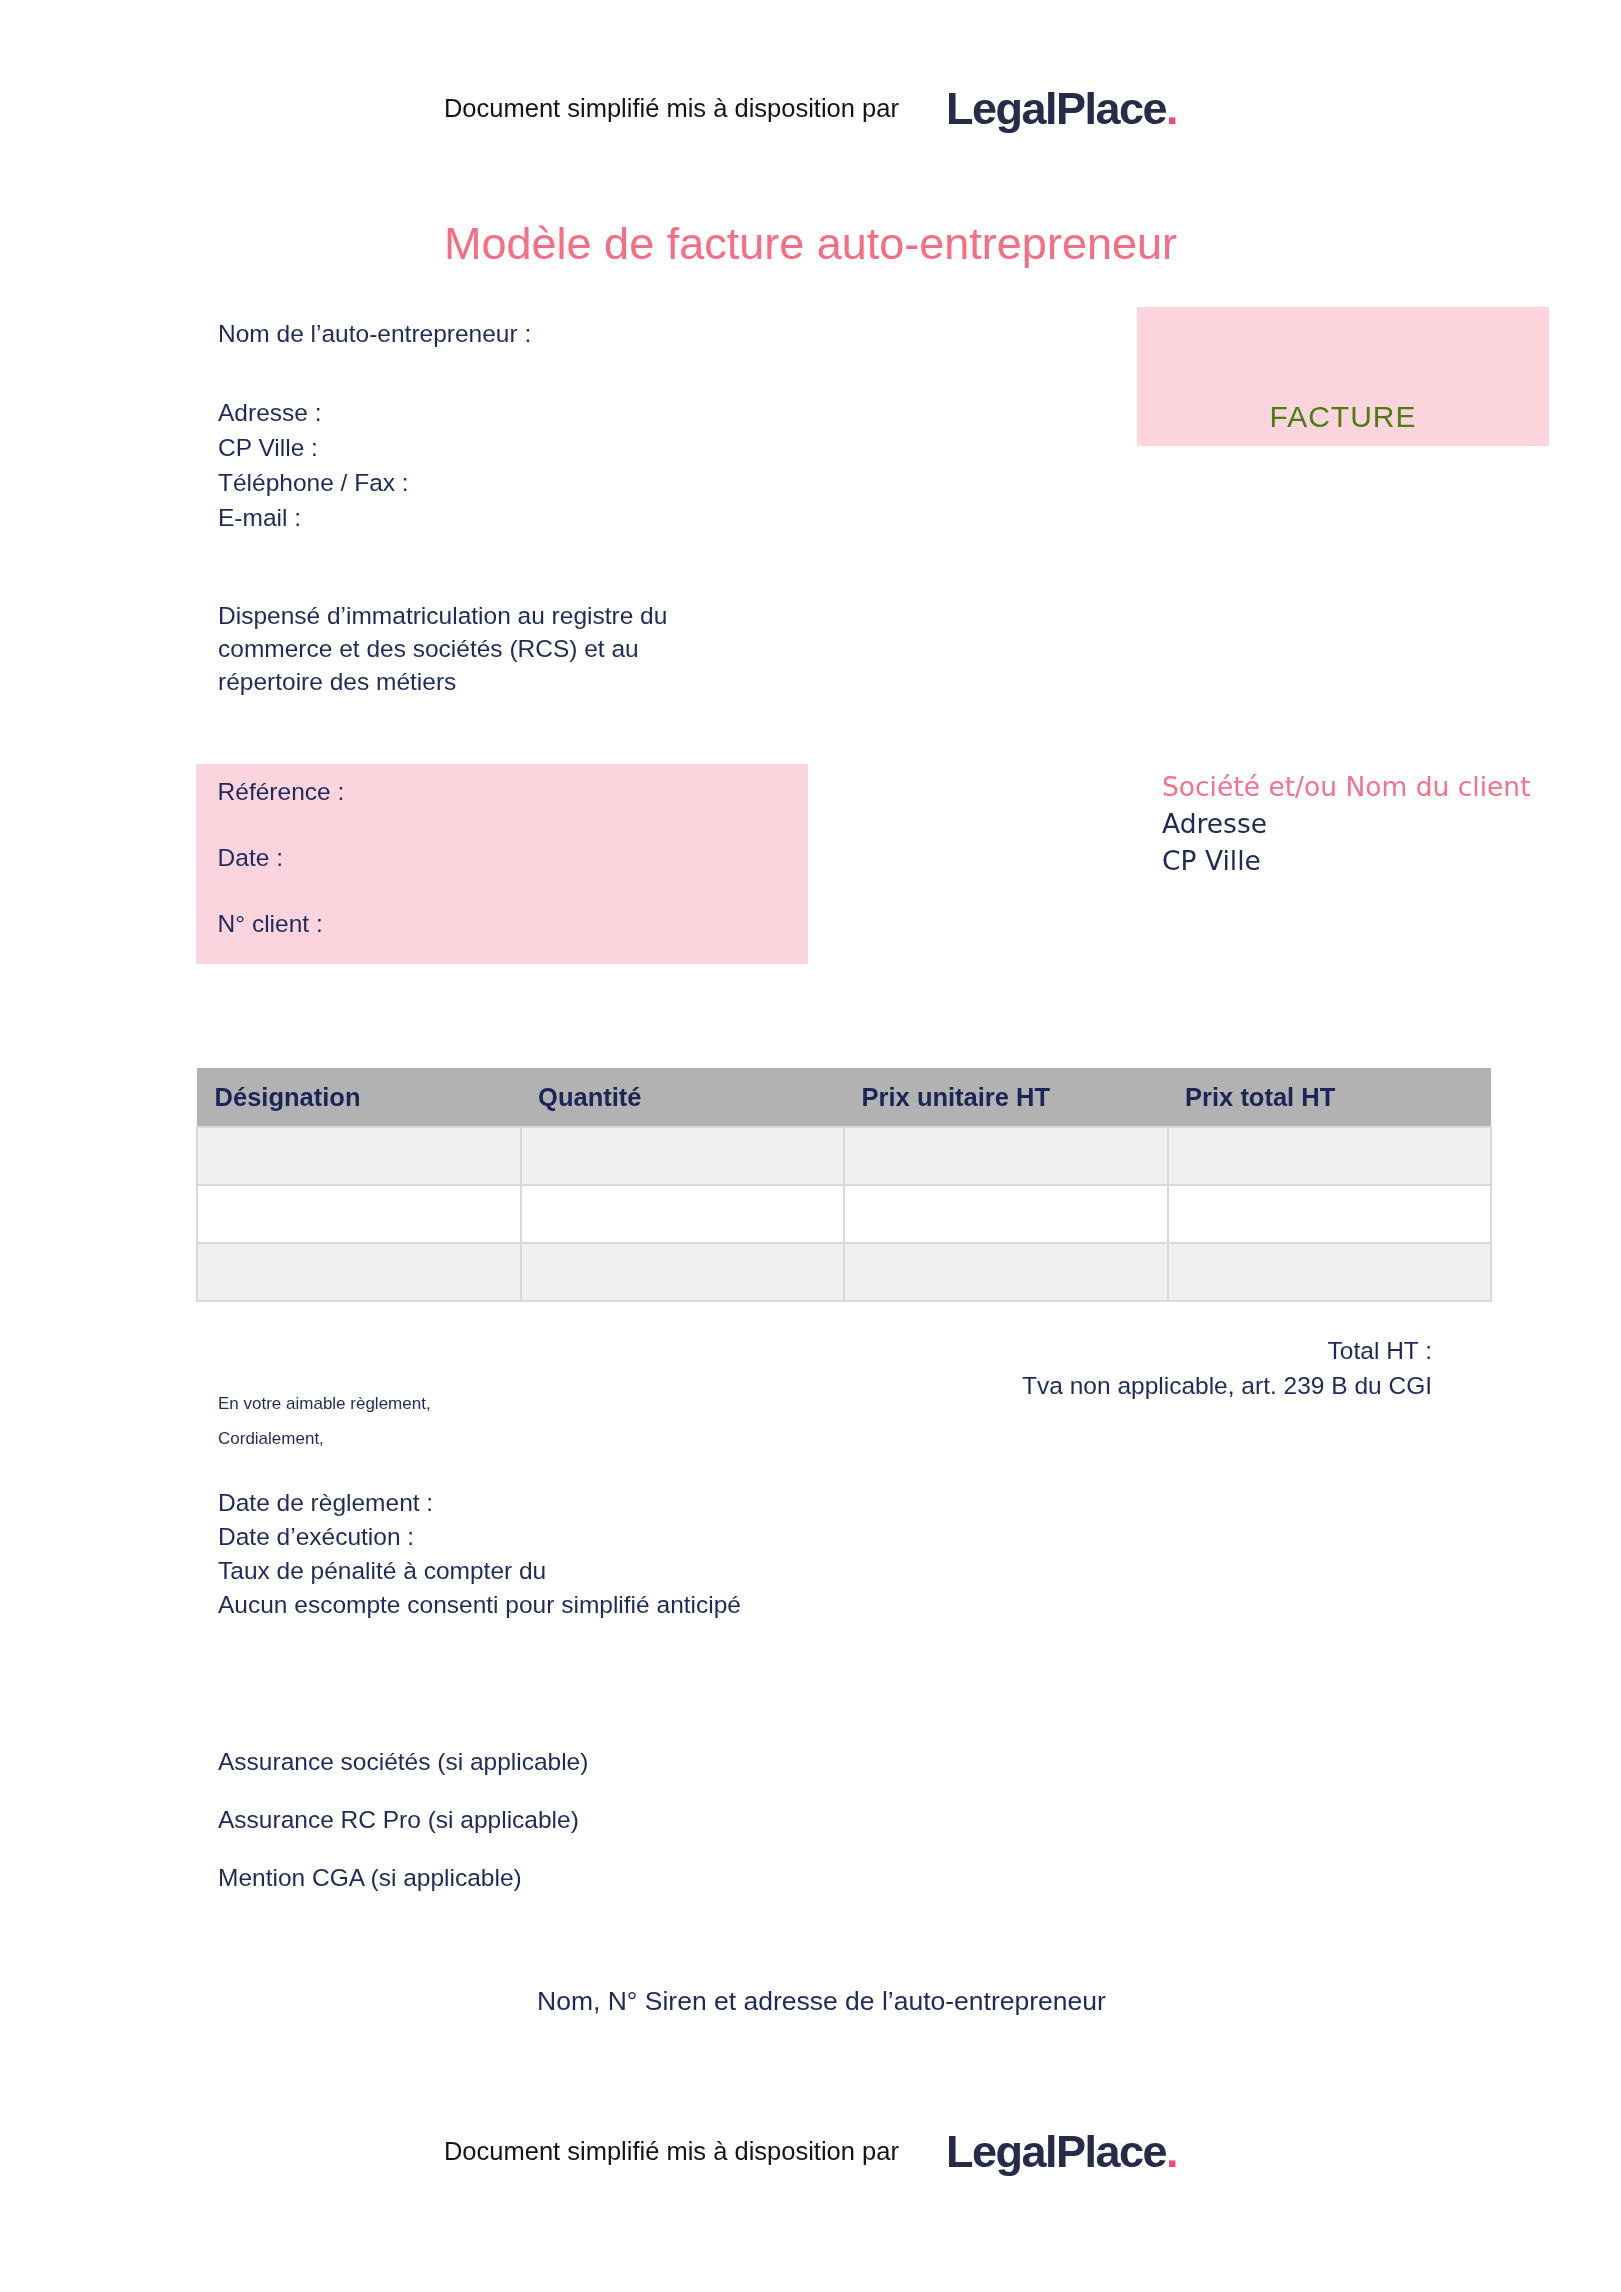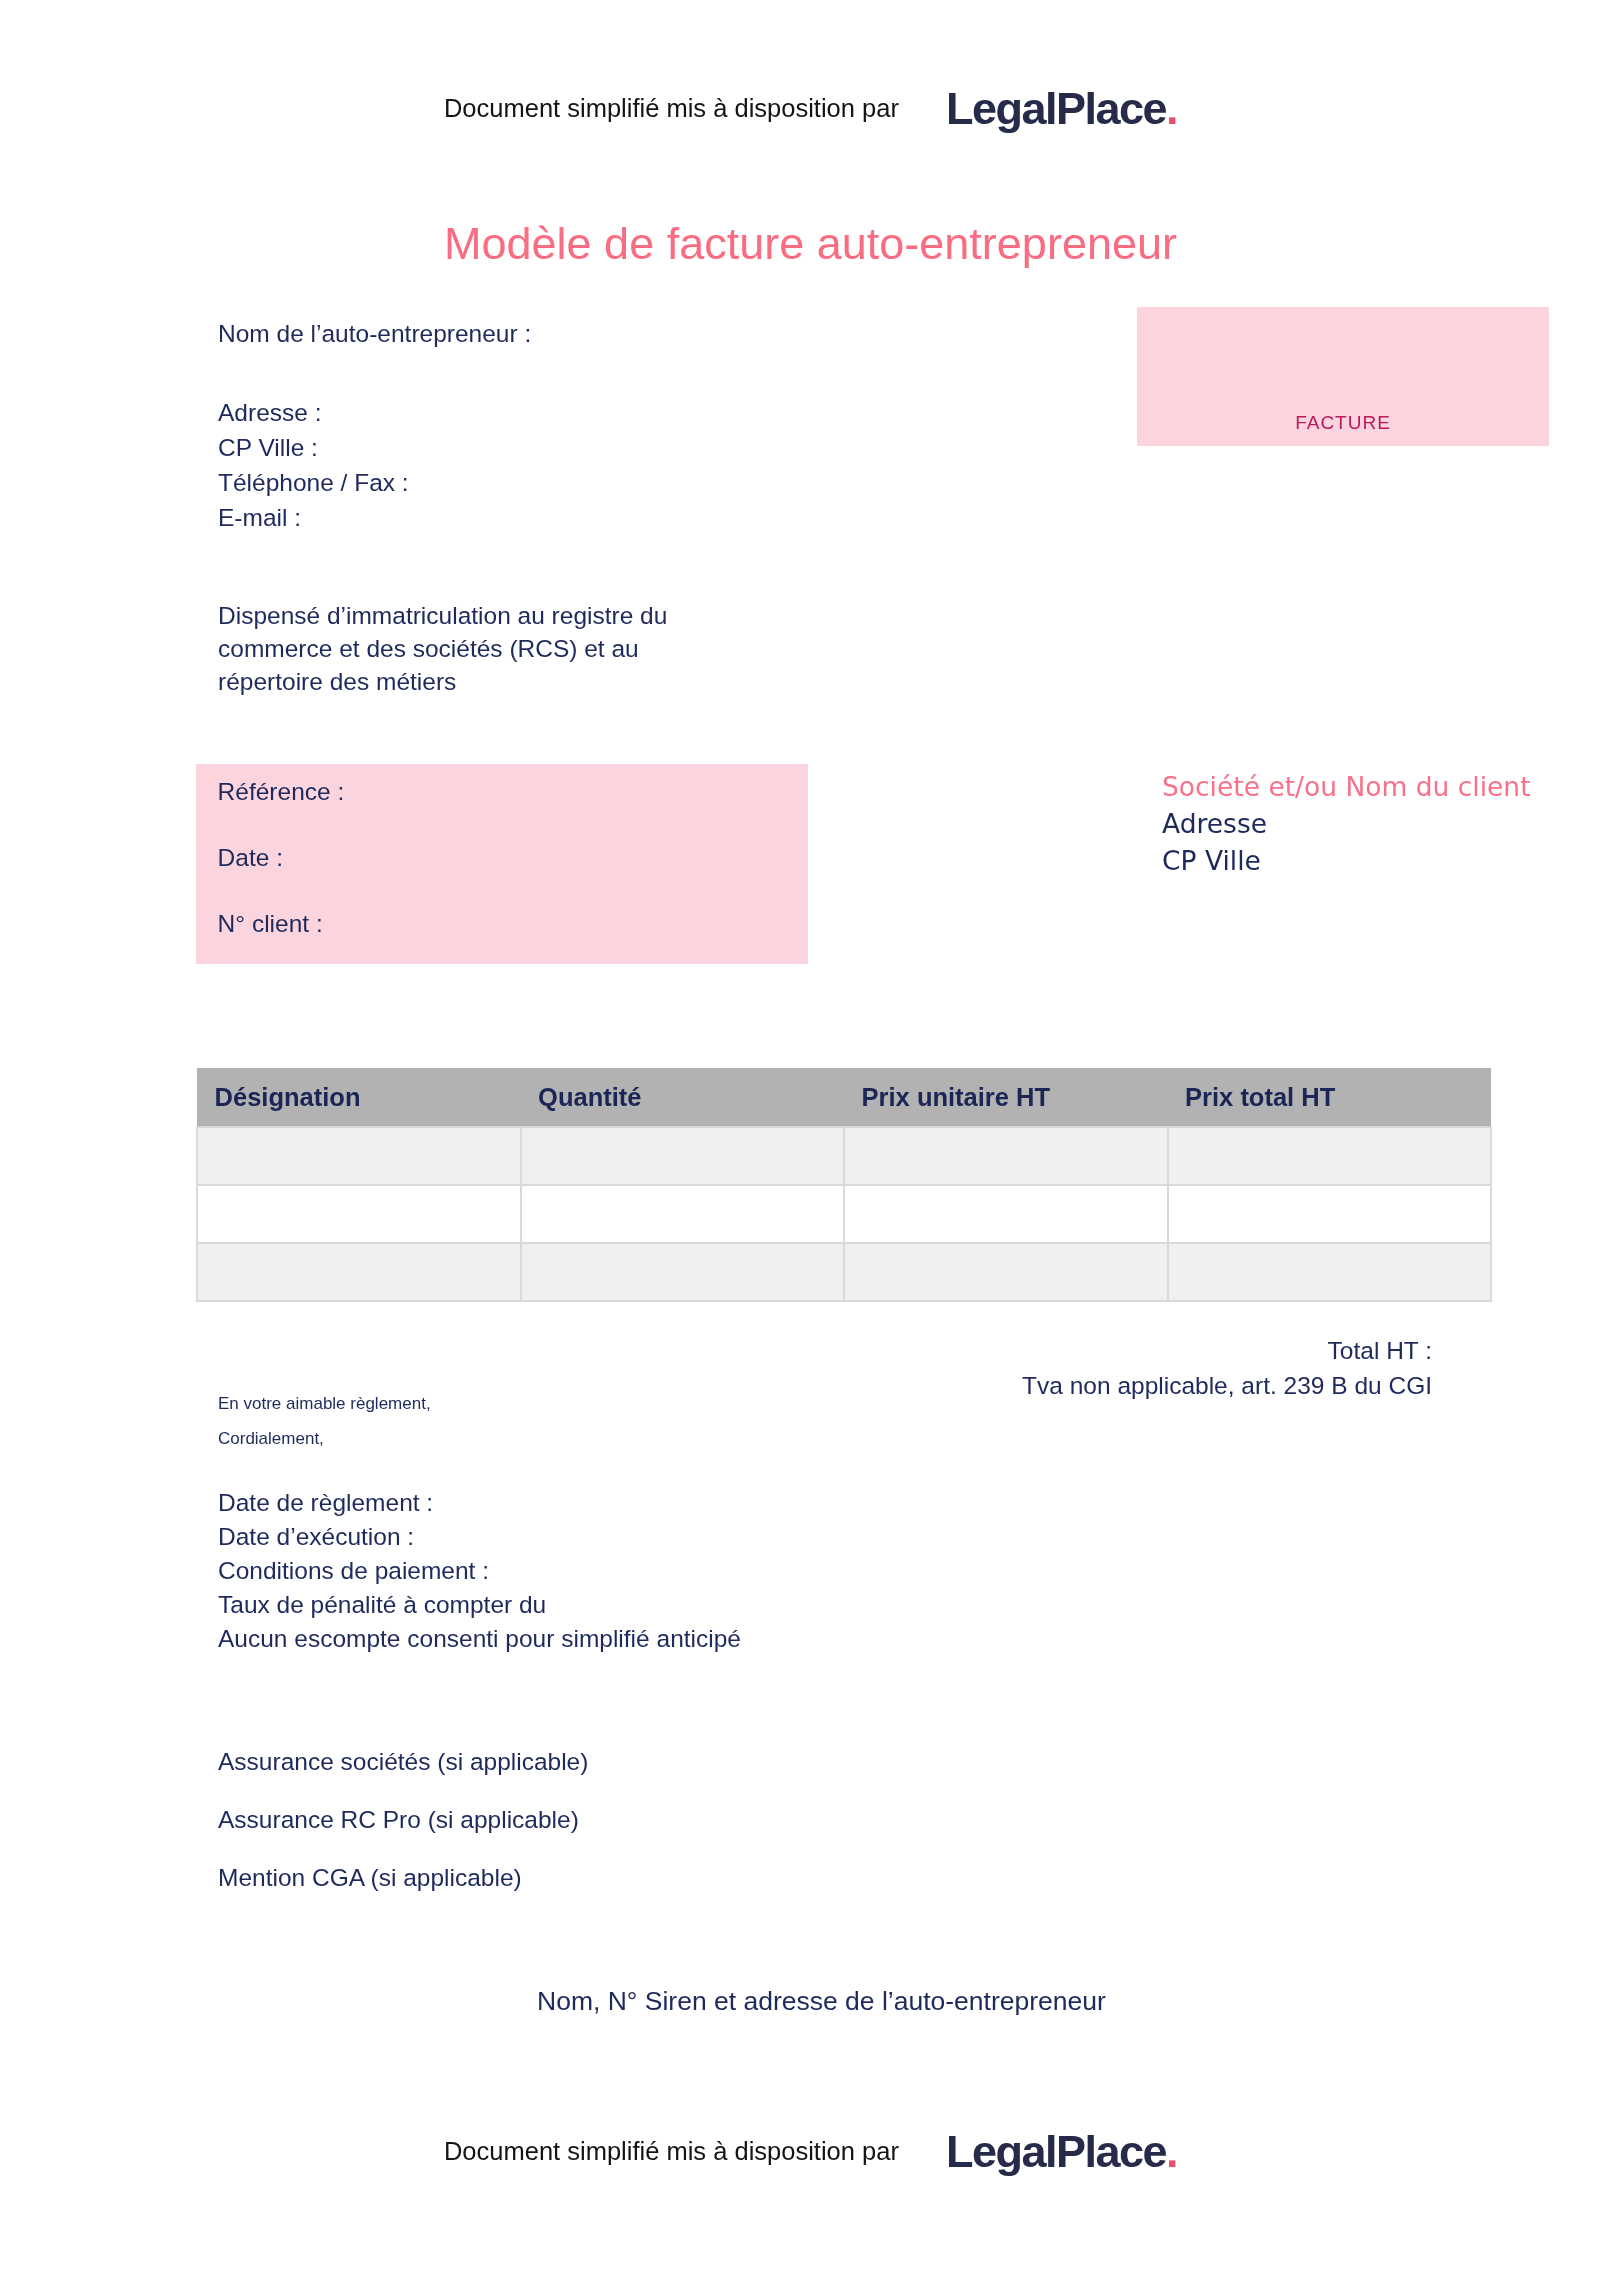--- a/index.html
+++ b/index.html
@@ -34,21 +34,21 @@
   .entrepreneur { position:absolute; left:218px; top:316px; font-size:24.5px; line-height:35px; }
   .entrepreneur .group2 { margin-top:44px; }
 
   
   .facture-box {
     position:absolute; left:1137px; top:307px; width:412px; height:139px;
     background:#FBD4DD;
     display:flex; align-items:flex-end; justify-content:center;
     padding-bottom:11.8px;
   }
-  .facture-label { font-size:19px; letter-spacing:1px; color:#be185d; }
+  .facture-label { font-size:30px; letter-spacing:1px; color:#4d7c0f; }
 
   
   .dispense { position:absolute; left:218px; top:599px; font-size:24.5px; line-height:33px; }
 
   
   .reference-box {
     position:absolute; left:196px; top:764px; width:612px; height:200px;
     background:#FBD4DD;
     padding:13.7px 0 0 21.6px; font-size:24.5px;
   }
@@ -173,21 +173,20 @@
   </div>
 
   <div class="closing">
     <div>En votre aimable règlement,</div>
     <div>Cordialement,</div>
   </div>
 
   <div class="conditions">
     <div>Date de règlement :</div>
     <div>Date d’exécution :</div>
-    <div>Conditions de paiement :</div>
     <div>Taux de pénalité à compter du</div>
     <div>Aucun escompte consenti pour simplifié anticipé</div>
   </div>
 
   <div class="assurances">
     <div class="assurance-line">Assurance sociétés (si applicable)</div>
     <div class="assurance-line">Assurance RC Pro (si applicable)</div>
     <div class="assurance-line">Mention CGA (si applicable)</div>
   </div>
 

